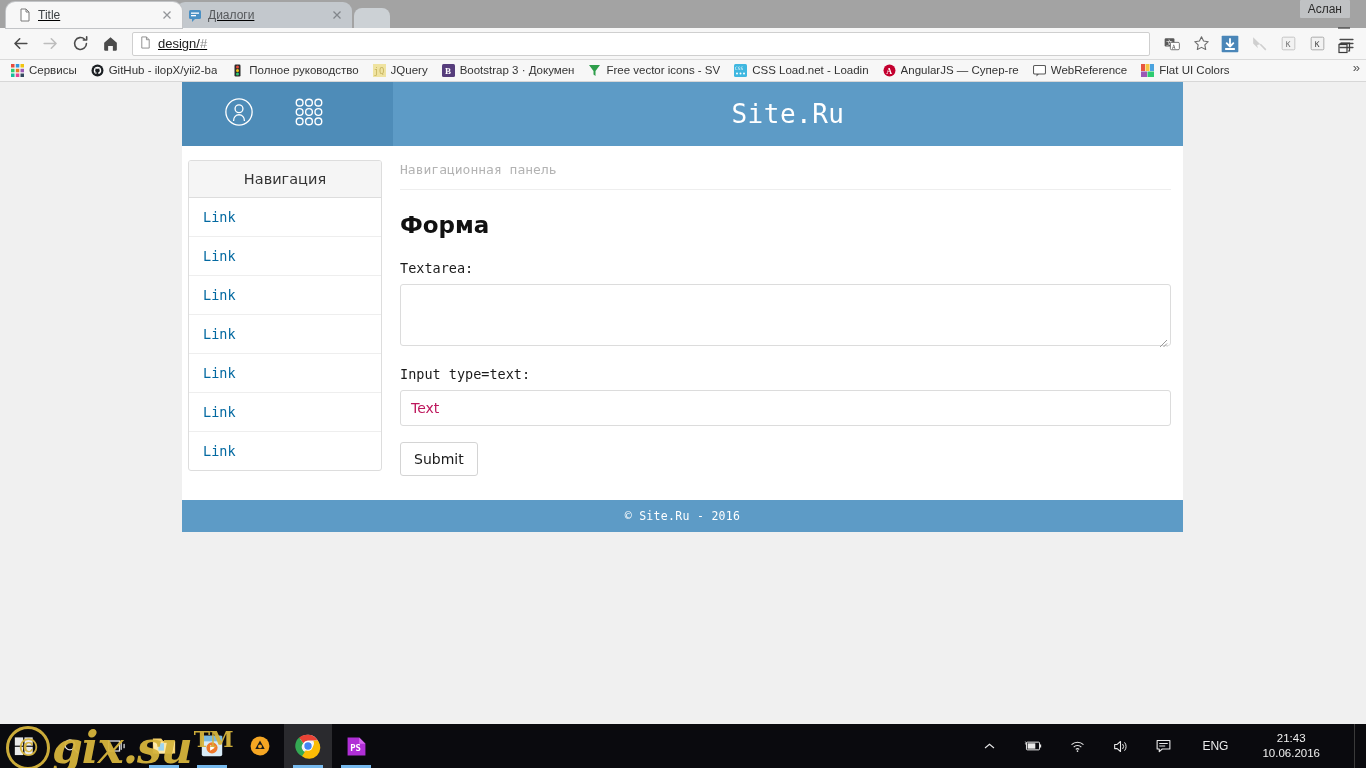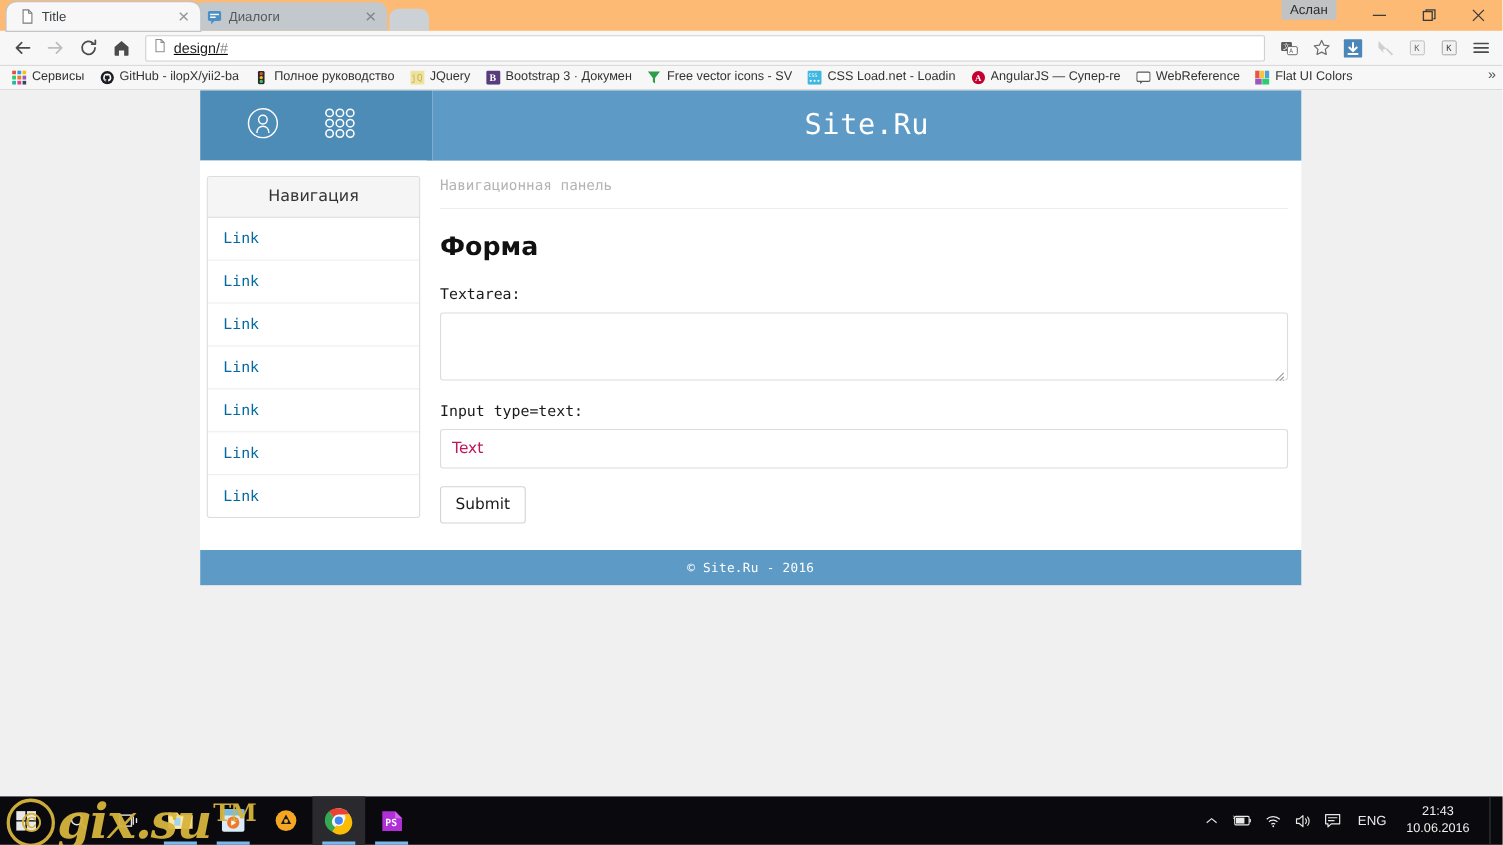--- a/index.html
+++ b/index.html
@@ -8,43 +8,43 @@
     width: 1366px; height: 768px;
     overflow: hidden;
     font-family: "Liberation Sans", sans-serif;
     background: #ffffff;
   }
 
   
   .browser { width: 1366px; height: 724px; background: #ffffff; position: relative; }
 
   .titlebar {
-    height: 28px; background: #fdba74; position: relative;
-    display: flex; align-items: flex-end;
+    height: 28px; background: #a3a3a3; position: relative;
+    display: flex; align-items: flex-end; text-decoration: underline;
   }
   .tabstrip { display: flex; align-items: flex-end; height: 28px; padding-left: 6px; }
   .tab {
     position: relative; height: 26px; width: 176px;
     display: flex; align-items: center; gap: 6px;
     padding: 0 8px 0 12px; font-size: 12px; color: #3c4043;
     border-top-left-radius: 9px; border-top-right-radius: 9px;
     transform: skewX(0deg);
   }
   .tab.active { background: #f7f7f7; box-shadow: 0 0 0 1px #c2c4c7; z-index: 3; }
   .tab.inactive { background: #c3c8cd; color: #56595c; margin-left: -6px; z-index: 2; }
   .tab-favicon { width: 14px; height: 14px; flex: 0 0 14px; display:block; }
   .tab-title { flex: 1; white-space: nowrap; overflow: hidden; text-overflow: ellipsis; }
   .tab-close { width: 14px; height: 14px; flex: 0 0 14px; opacity: .65; }
   .tab-new {
     width: 36px; height: 20px; margin-left: 2px; background: #ccd1d5;
     border-top-left-radius: 8px; border-top-right-radius: 8px;
   }
   .win-right {
     position: absolute; right: 0; top: 0; height: 28px;
-    display: flex; align-items: flex-start;
+    display: flex; align-items: flex-end; flex-direction: column;
   }
   .win-user {
     font-size: 12px; color: #2b2b2b; background: #c0c2c4;
     padding: 2px 8px; margin-right: 16px; border-radius: 1px;
   }
   .win-btn {
     width: 45px; height: 28px; display: flex; align-items: center; justify-content: center;
     color: #3b3b3b;
   }
   .win-btn svg { display: block; }
@@ -175,21 +175,21 @@
   .tb-app {
     width: 48px; height: 44px; display: flex; align-items: center; justify-content: center;
     position: relative;
   }
   .tb-app.running::after {
     content: ""; position: absolute; left: 9px; right: 9px; bottom: 0; height: 3px;
     background: #76b9ed;
   }
   .tb-app.active { background: #2a2a2e; }
   .tray {
-    margin-left: auto; display: flex; align-items: center; gap: 10px;
+    margin-left: auto; display: flex; align-items: center; gap: 26px;
     padding-right: 6px; color: #e9e9e9;
   }
   .tray-ico { display: flex; align-items: center; justify-content: center; }
   .tray-lang { font-size: 12px; color: #eaeaea; padding: 0 4px; }
   .tray-clock {
     font-size: 11.5px; color: #f0f0f0; text-align: center; line-height: 15px;
     padding: 0 8px 0 4px;
   }
   .tray-edge { width: 6px; height: 44px; border-left: 1px solid #3a3a3a; }
 

